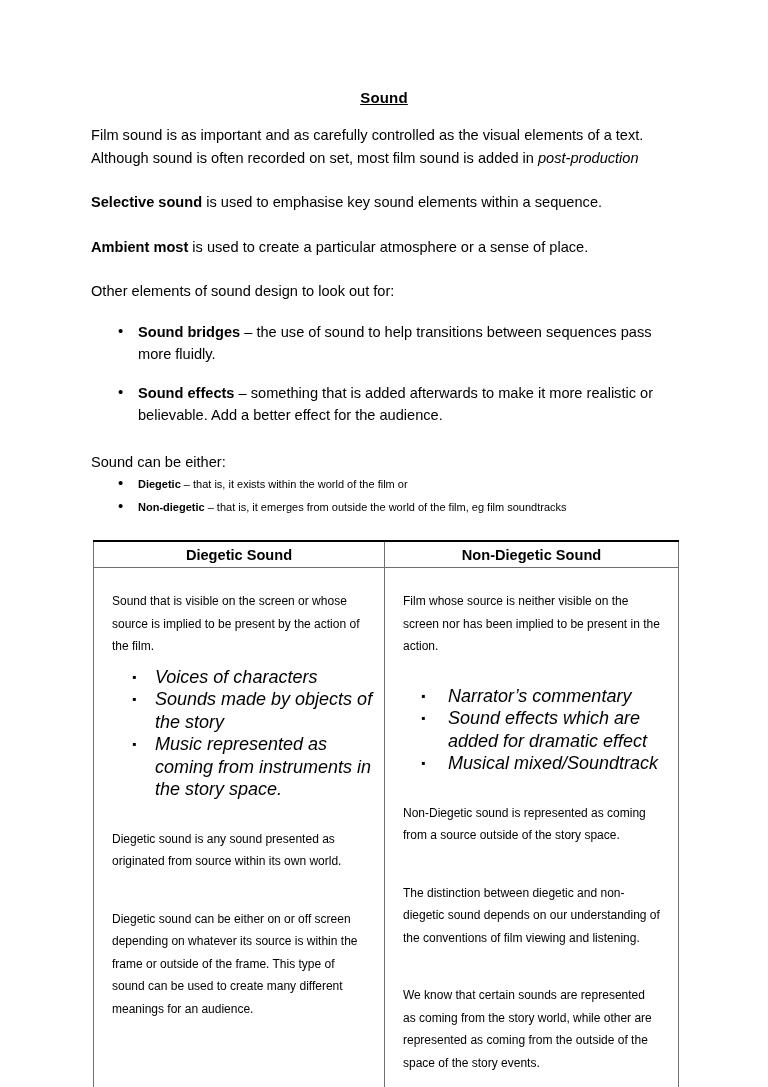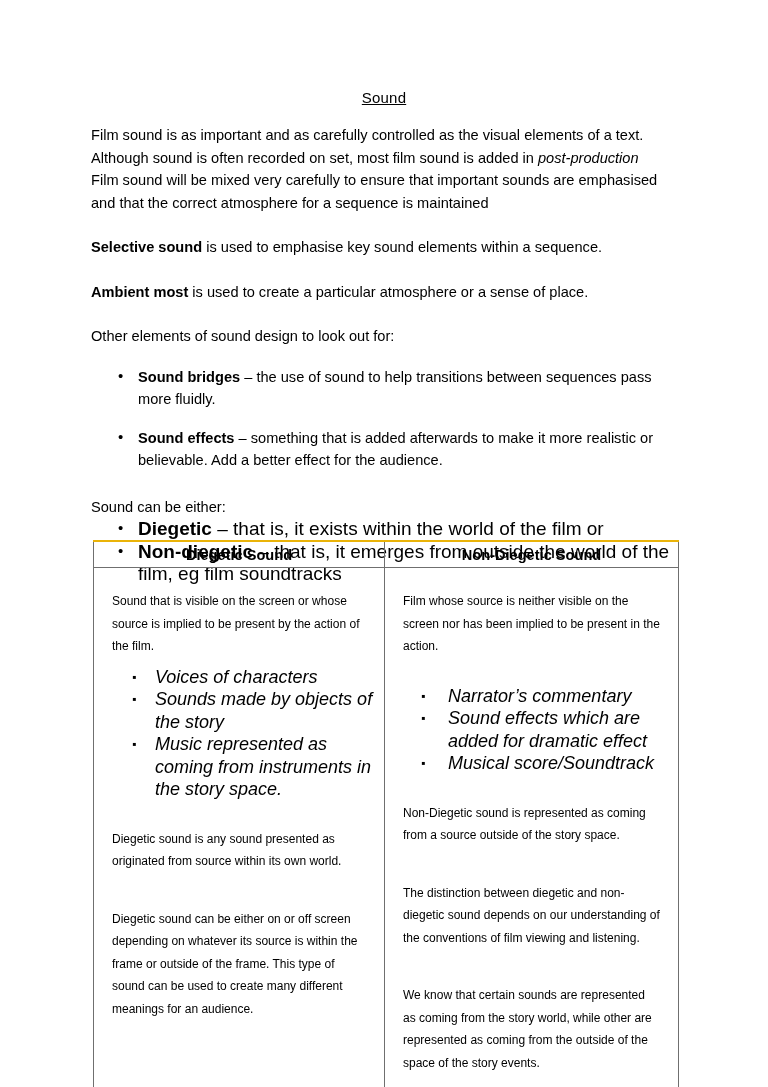--- a/index.html
+++ b/index.html
@@ -27,21 +27,21 @@
   .content {
     position: absolute;
     left: 91px;
     top: 88px;
     width: 586px;
   }
 
   .doc-title {
     text-align: center;
     font-size: 15px;
-    font-weight: normal;
+    font-weight: bold;
     text-decoration: underline;
     line-height: 20px;
     margin: 0 0 16px 0;
     letter-spacing: 0.2px;
   }
 
   p.para {
     font-size: 14.6px;
     line-height: 22.5px;
     margin: 0;
@@ -77,21 +77,21 @@
   }
 
   ul.tight-list {
     list-style: none;
     margin: 0;
     padding: 0;
   }
   ul.tight-list > li {
     position: relative;
     padding-left: 47px;
-    font-size: 19px;
+    font-size: 11px;
     line-height: 22.5px;
   }
   ul.tight-list > li::before {
     content: "\2022";
     position: absolute;
     left: 27px;
     top: -1px;
     font-size: 15px;
   }
 
@@ -104,21 +104,21 @@
     border-collapse: collapse;
     table-layout: fixed;
   }
   table.sound-table th,
   table.sound-table td {
     border: 1px solid #6f6f6f;
     vertical-align: top;
     padding: 0;
   }
   table.sound-table th {
-    border-top: 2px solid #eab308;
+    border-top: 2px solid #000000;
     height: 25px;
     font-size: 14.6px;
     font-weight: bold;
     text-align: center;
     vertical-align: middle;
   }
   table.sound-table td {
     padding: 14px 10px 12px 10px;
     font-size: 14.6px;
     line-height: 22.5px;
@@ -162,21 +162,20 @@
 <body>
 
 <div class="page">
 
   <div class="content">
 
     <h1 class="doc-title">Sound</h1>
 
     <p class="para"><span>Film sound is as important and as carefully controlled as the visual elements of a text. Although sound is often recorded on set, most film sound is added in </span><span class="italic">post-production</span></p>
 
-    <p class="para">Film sound will be mixed very carefully to ensure that important sounds are emphasised and that the correct atmosphere for a sequence is maintained</p>
 
     <div class="gap-lg"></div>
 
     <p class="para"><span class="bold">Selective sound</span><span> is used to emphasise key sound elements within a sequence.</span></p>
 
     <div class="gap-lg"></div>
 
     <p class="para"><span class="bold">Ambient most</span><span> is used to create a particular atmosphere or a sense of place.</span></p>
 
     <div class="gap-lg"></div>
@@ -223,21 +222,21 @@
           <div class="cell-gap"></div>
           <p class="cell-para">Diegetic sound can be either on or off screen depending on whatever its source is within the frame or outside of the frame. This type of sound can be used to create many different meanings for an audience.</p>
         </td>
 
         <td class="col-right">
           <p class="cell-para">Film whose source is neither visible on the screen nor has been implied to be present in the action.</p>
           <div class="cell-gap"></div>
           <ul class="sq-list right-col">
             <li>Narrator’s commentary</li>
             <li>Sound effects which are added for dramatic effect</li>
-            <li>Musical score/Soundtrack</li>
+            <li>Musical mixed/Soundtrack</li>
           </ul>
           <div class="cell-gap"></div>
           <p class="cell-para">Non-Diegetic sound is represented as coming from a source outside of the story space.</p>
           <div class="cell-gap"></div>
           <p class="cell-para">The distinction between diegetic and non-diegetic sound depends on our understanding of the conventions of film viewing and listening.</p>
           <div class="cell-gap"></div>
           <p class="cell-para">We know that certain sounds are represented as coming from the story world, while other are represented as coming from the outside of the space of the story events.</p>
         </td>
 
       </tr>

